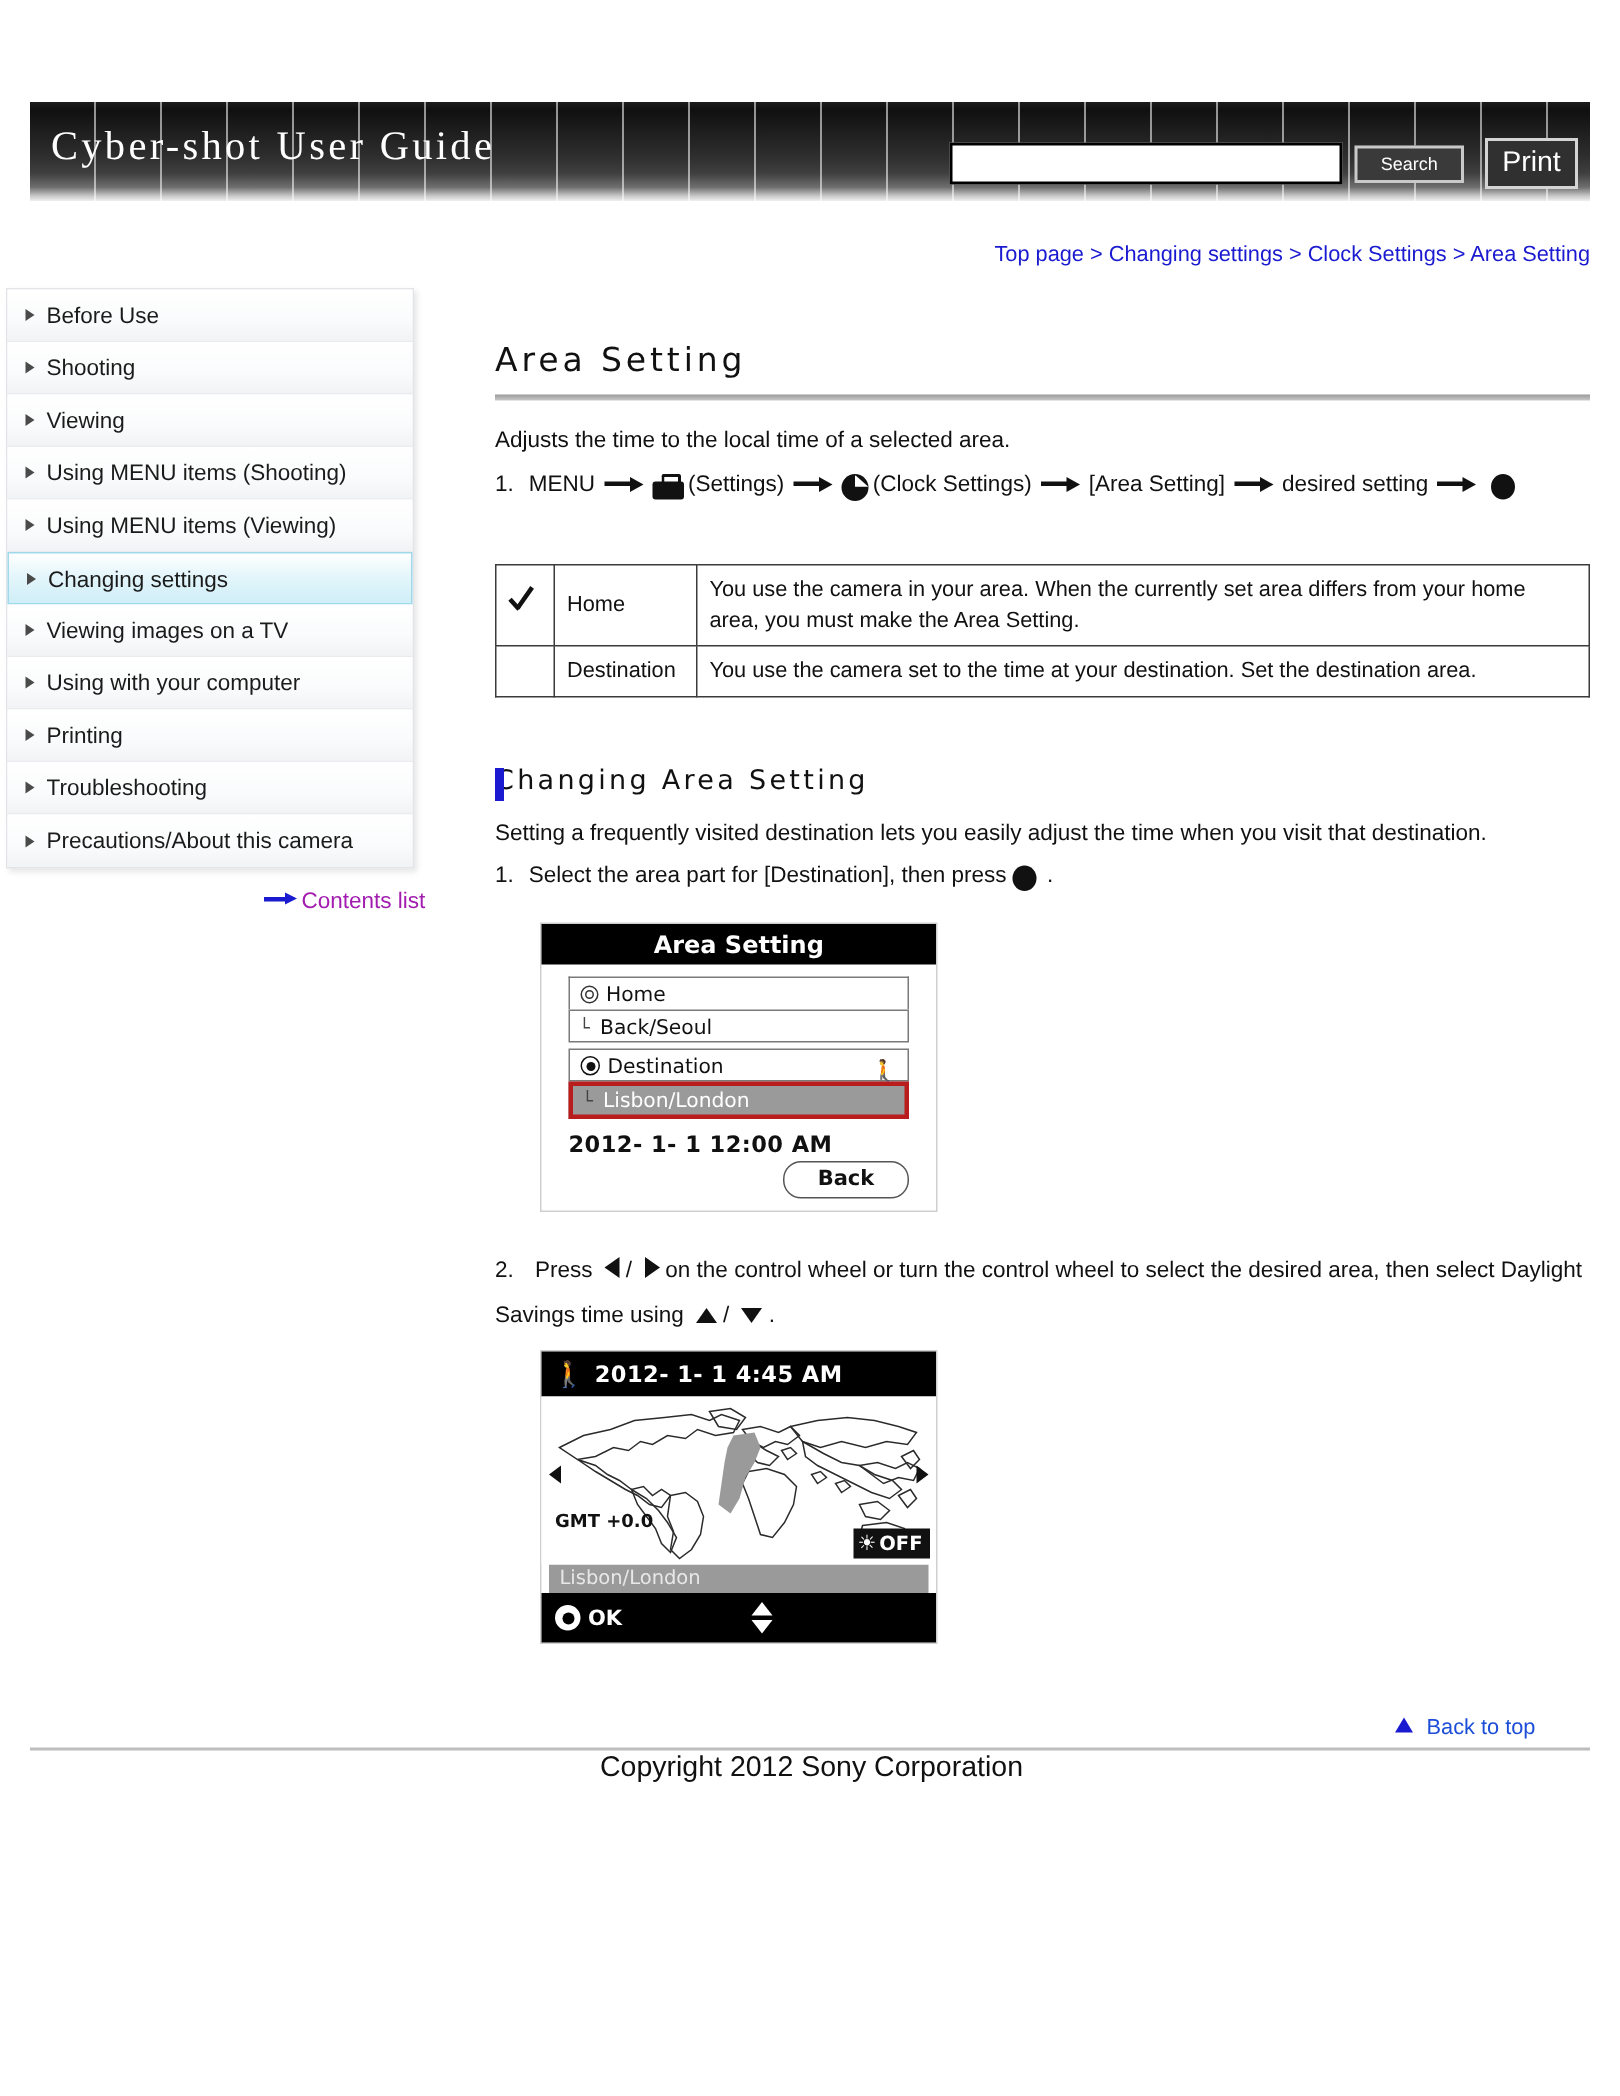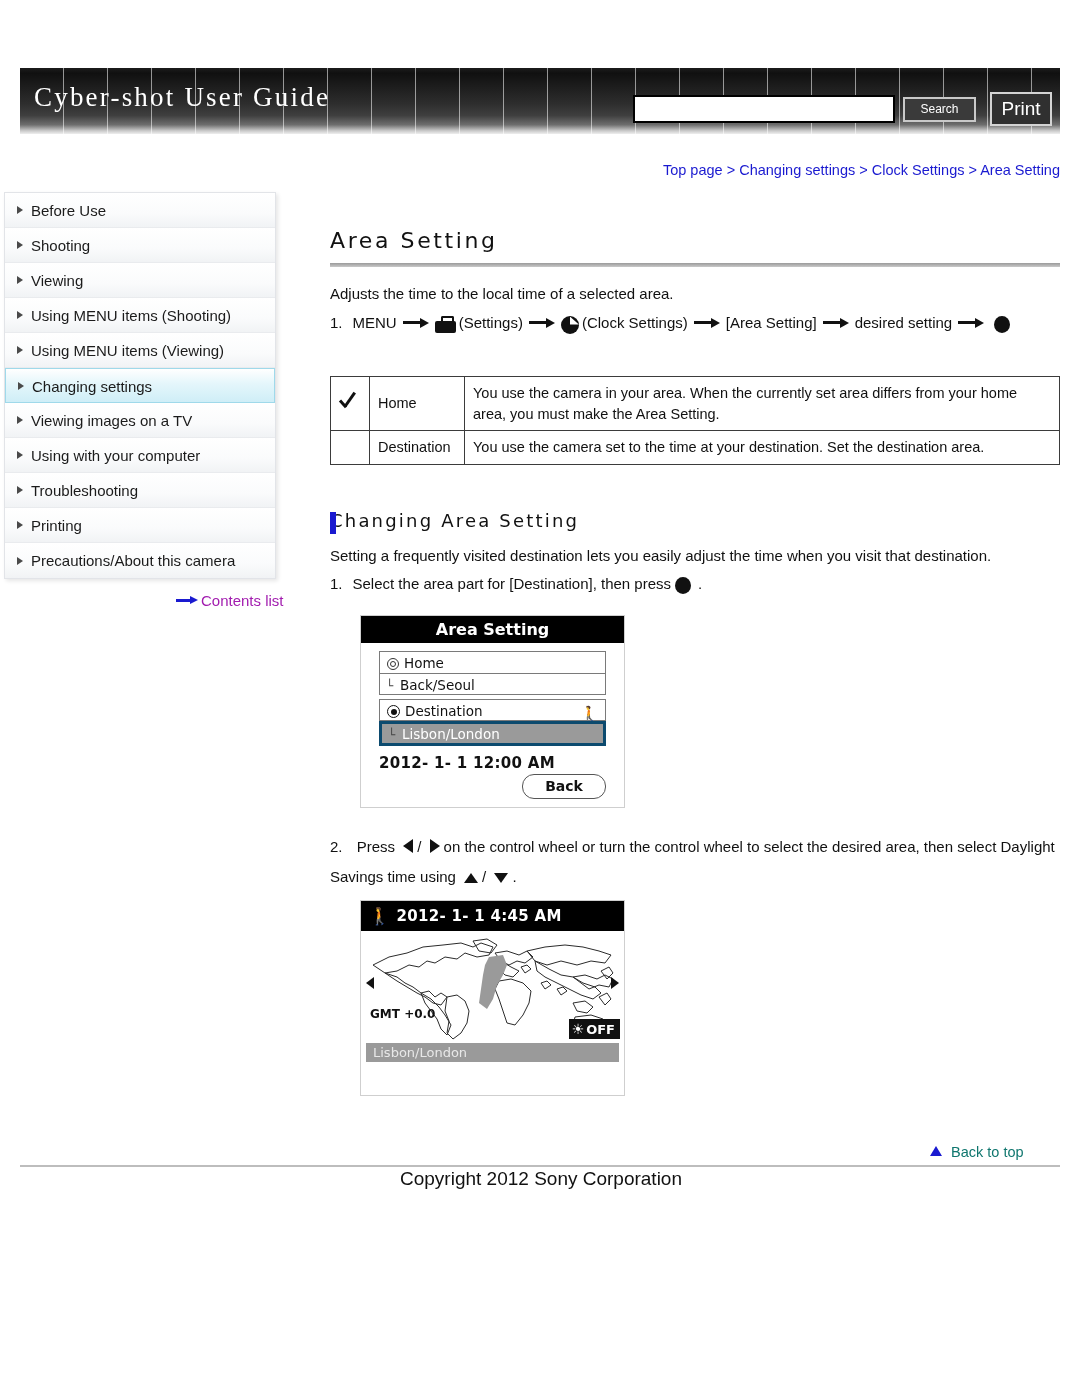--- a/index.html
+++ b/index.html
@@ -386,21 +386,21 @@
     padding-left: 6px;
     color: #111;
     position: relative;
     background: #fff;
     font-family: "DejaVu Sans", sans-serif;
   }
   .cam-row.last { border-bottom: 1px solid #7a7a7a; }
   .cam-row.sel {
     background: #9a9a9a;
     color: #ffffff;
-    border: 3px solid #0c4a6e;
+    border: 3px solid #b91c1c;
     height: 25px;
     line-height: 20px;
   }
   .ico-home-ring {
     display: inline-block;
     width: 12px; height: 12px;
     border: 1.6px solid #333;
     border-radius: 50%;
     position: relative;
     margin: 0 5px -2px 1px;
@@ -573,21 +573,21 @@
     border-top: 9px solid #fff;
     border-left: 7px solid transparent;
     border-right: 7px solid transparent;
   }
 
   
   .back-to-top {
     position: absolute;
     left: 930px; top: 1144px;
     font-size: 14.5px;
-    color: #0f766e;
+    color: #1d4ed8;
     cursor: pointer;
     white-space: nowrap;
   }
   .back-to-top::before {
     content: "";
     display: inline-block;
     margin-right: 5px;
     border-bottom: 10px solid #1a1ad0;
     border-left: 6px solid transparent;
     border-right: 6px solid transparent;
@@ -638,24 +638,24 @@
     <div class="nav-item active">
       <span>Changing settings</span>
     </div>
     <div class="nav-item">
       <span>Viewing images on a TV</span>
     </div>
     <div class="nav-item">
       <span>Using with your computer</span>
     </div>
     <div class="nav-item">
+      <span>Printing</span>
+    </div>
+    <div class="nav-item">
       <span>Troubleshooting</span>
-    </div>
-    <div class="nav-item">
-      <span>Printing</span>
     </div>
     <div class="nav-item">
       <span>Precautions/About this camera</span>
     </div>
   </div>
 
   <div class="contents-link">
     <span class="contents-arrow"></span><span>Contents list</span>
   </div>
 
@@ -794,20 +794,25 @@
       </svg>
       <div class="map-arrow-l"></div>
       <div class="map-arrow-r"></div>
       <div class="gmt">GMT +0.0</div>
       <div class="dst-badge">
         <span style="font-size:14px;">☀</span>
         <span>OFF</span>
       </div>
     </div>
     <div class="cam2-city">Lisbon/London</div>
+    <div class="cam2-bottom">
+      <span class="ico-wheel"></span>
+      <span>OK</span>
+      <span class="ico-updown"></span>
+    </div>
   </div>
 
   <div class="back-to-top">
     <span>Back to top</span>
   </div>
   <div class="footer-rule"></div>
   <div class="copyright">Copyright 2012 Sony Corporation</div>
 
 </div>
 

